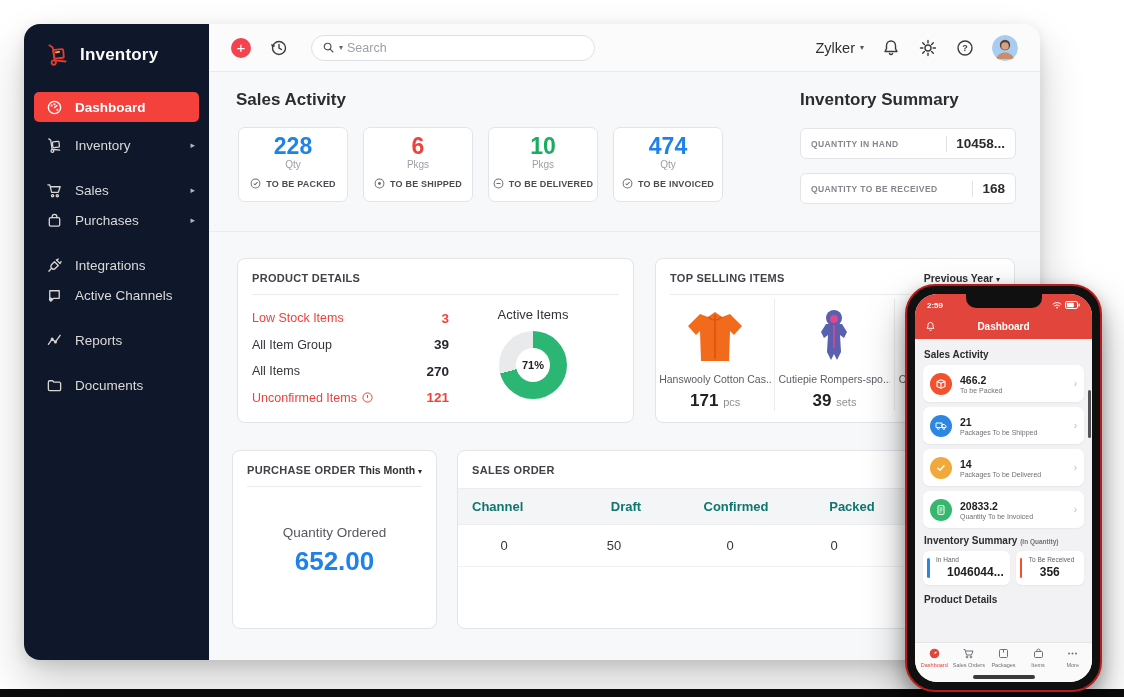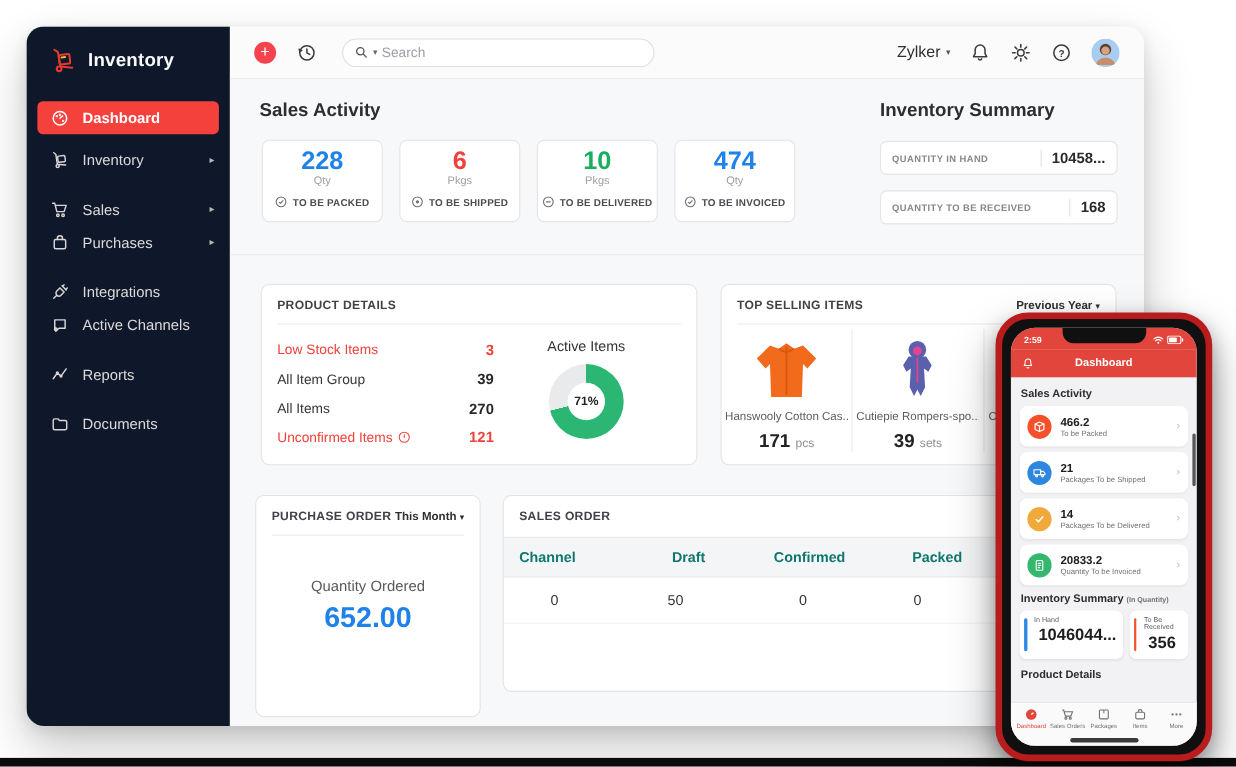--- a/index.html
+++ b/index.html
@@ -96,39 +96,39 @@
   .ts-card { left:446px; top:186px; width:360px; height:165px; }
   .ts-items { display:flex; margin-top:4px; }
   .ts-item { width:120px; display:flex; flex-direction:column; align-items:center; border-right:1px solid #ececee; padding-top:8px; }
   .ts-item:last-child { border-right:none; }
   .ts-img { height:60px; display:flex; align-items:center; justify-content:center; }
   .ts-name { font-size:10.5px; color:#5a5e63; margin-top:6px; max-width:112px; white-space:nowrap; overflow:hidden; }
   .ts-qty { margin-top:6px; font-size:17px; font-weight:bold; color:#222; }
   .ts-qty .unit { font-size:11px; font-weight:normal; color:#8c9096; }
 
   
-  .po-card { left:23px; top:378px; width:205px; height:202px; }
+  .po-card { left:23px; top:378px; width:205px; height:179px; }
   .po-body { display:flex; flex-direction:column; align-items:center; margin-top:38px; }
   .po-label { font-size:13.5px; color:#55585d; }
   .po-value { font-size:26px; font-weight:bold; color:#1e82e8; margin-top:6px; }
 
   
   .so-card { left:248px; top:378px; width:558px; height:179px; overflow:hidden; }
   .so-table { margin-top:2px; font-size:13px; }
   .so-thead { display:flex; background:#f4f5f7; border-top:1px solid #ececee; border-bottom:1px solid #ececee;
     font-weight:bold; color:#0f766e; }
   .so-cell { padding:10px 14px; }
   .c0 { width:122px; } .c1 { width:92px; text-align:center; } .c2 { width:128px; text-align:center; }
   .c3 { width:104px; text-align:center; } .c4 { width:104px; text-align:center; }
   .so-row { display:flex; color:#33363b; border-bottom:1px solid #f2f2f4; }
   .so-row .so-cell { padding:13px 14px; }
 
   
   .phone { position:absolute; left:905px; top:284px; width:197px; height:408px; z-index:50;
-    background:#101010; border-radius:30px; border:6px solid #b91c1c;
+    background:#101010; border-radius:30px; border:2px solid #b91c1c;
     box-shadow:0 20px 40px rgba(0,0,0,.35), 0 6px 16px rgba(0,0,0,.25); padding:8px; }
   .phone-screen { position:relative; width:100%; height:100%; border-radius:22px; overflow:hidden; background:#f2f2f4; }
   .notch { position:absolute; left:50%; transform:translateX(-50%); top:0; width:76px; height:14px;
     background:#101010; border-radius:0 0 10px 10px; z-index:5; }
   .p-status { height:20px; background:#e2453c; display:flex; align-items:center; padding:2px 12px 0 12px; }
   .p-time { color:#fff; font-size:8px; font-weight:bold; }
   .p-sticons { margin-left:auto; display:flex; align-items:center; gap:3px; }
   .p-sticons svg { display:block; }
   .p-header { height:25px; background:#e2453c; display:flex; align-items:center; padding:0 10px; position:relative; }
   .p-header .bell { width:11px; height:11px; }
@@ -142,21 +142,21 @@
   .p-cico svg { width:12px; height:12px; }
   .p-ctext { margin-left:8px; }
   .p-cval { font-size:10.5px; font-weight:bold; color:#1d1d1f; }
   .p-clabel { font-size:7px; color:#6e7176; margin-top:1px; }
   .p-chev { margin-left:auto; color:#b9bcc0; font-size:10px; }
   .p-sum-row { display:flex; gap:6px; }
   .p-sum-card { flex:1; background:#fff; border-radius:6px; padding:5px 6px 6px 8px;
     box-shadow:0 1px 2px rgba(0,0,0,.05); position:relative; cursor:pointer; }
   .p-sum-accent { position:absolute; left:4px; top:7px; bottom:7px; width:2.5px; border-radius:2px; }
   .p-sum-label { font-size:6.5px; color:#5c5f64; margin-left:5px; }
-  .p-sum-val { font-size:15px; font-weight:bold; color:#1d1d1f; margin-left:9px; margin-top:2px; }
+  .p-sum-val { font-size:12px; font-weight:bold; color:#1d1d1f; margin-left:16px; margin-top:2px; }
   .p-pd-title { font-size:10px; font-weight:bold; color:#2c2c2e; margin:9px 0 0 1px; }
   .p-nav { position:absolute; left:0; right:0; bottom:0; height:40px; background:#fafafa;
     border-top:1px solid #e6e6e8; display:flex; justify-content:space-around; padding:4px 2px 0 2px; }
   .p-nav-item { display:flex; flex-direction:column; align-items:center; gap:2px; width:34px; cursor:pointer; }
   .p-nav-item svg { width:13px; height:13px; }
   .p-nav-label { font-size:5.5px; color:#6e7176; }
   .p-nav-item.active .p-nav-label { color:#e2453c; }
   .p-home { position:absolute; left:50%; transform:translateX(-50%); bottom:3px; width:62px; height:4px;
     background:#3a3a3c; border-radius:2px; z-index:6; }
   .p-scrollbar { position:absolute; right:1.5px; top:96px; width:3px; height:48px; background:#55565a; border-radius:2px; }

